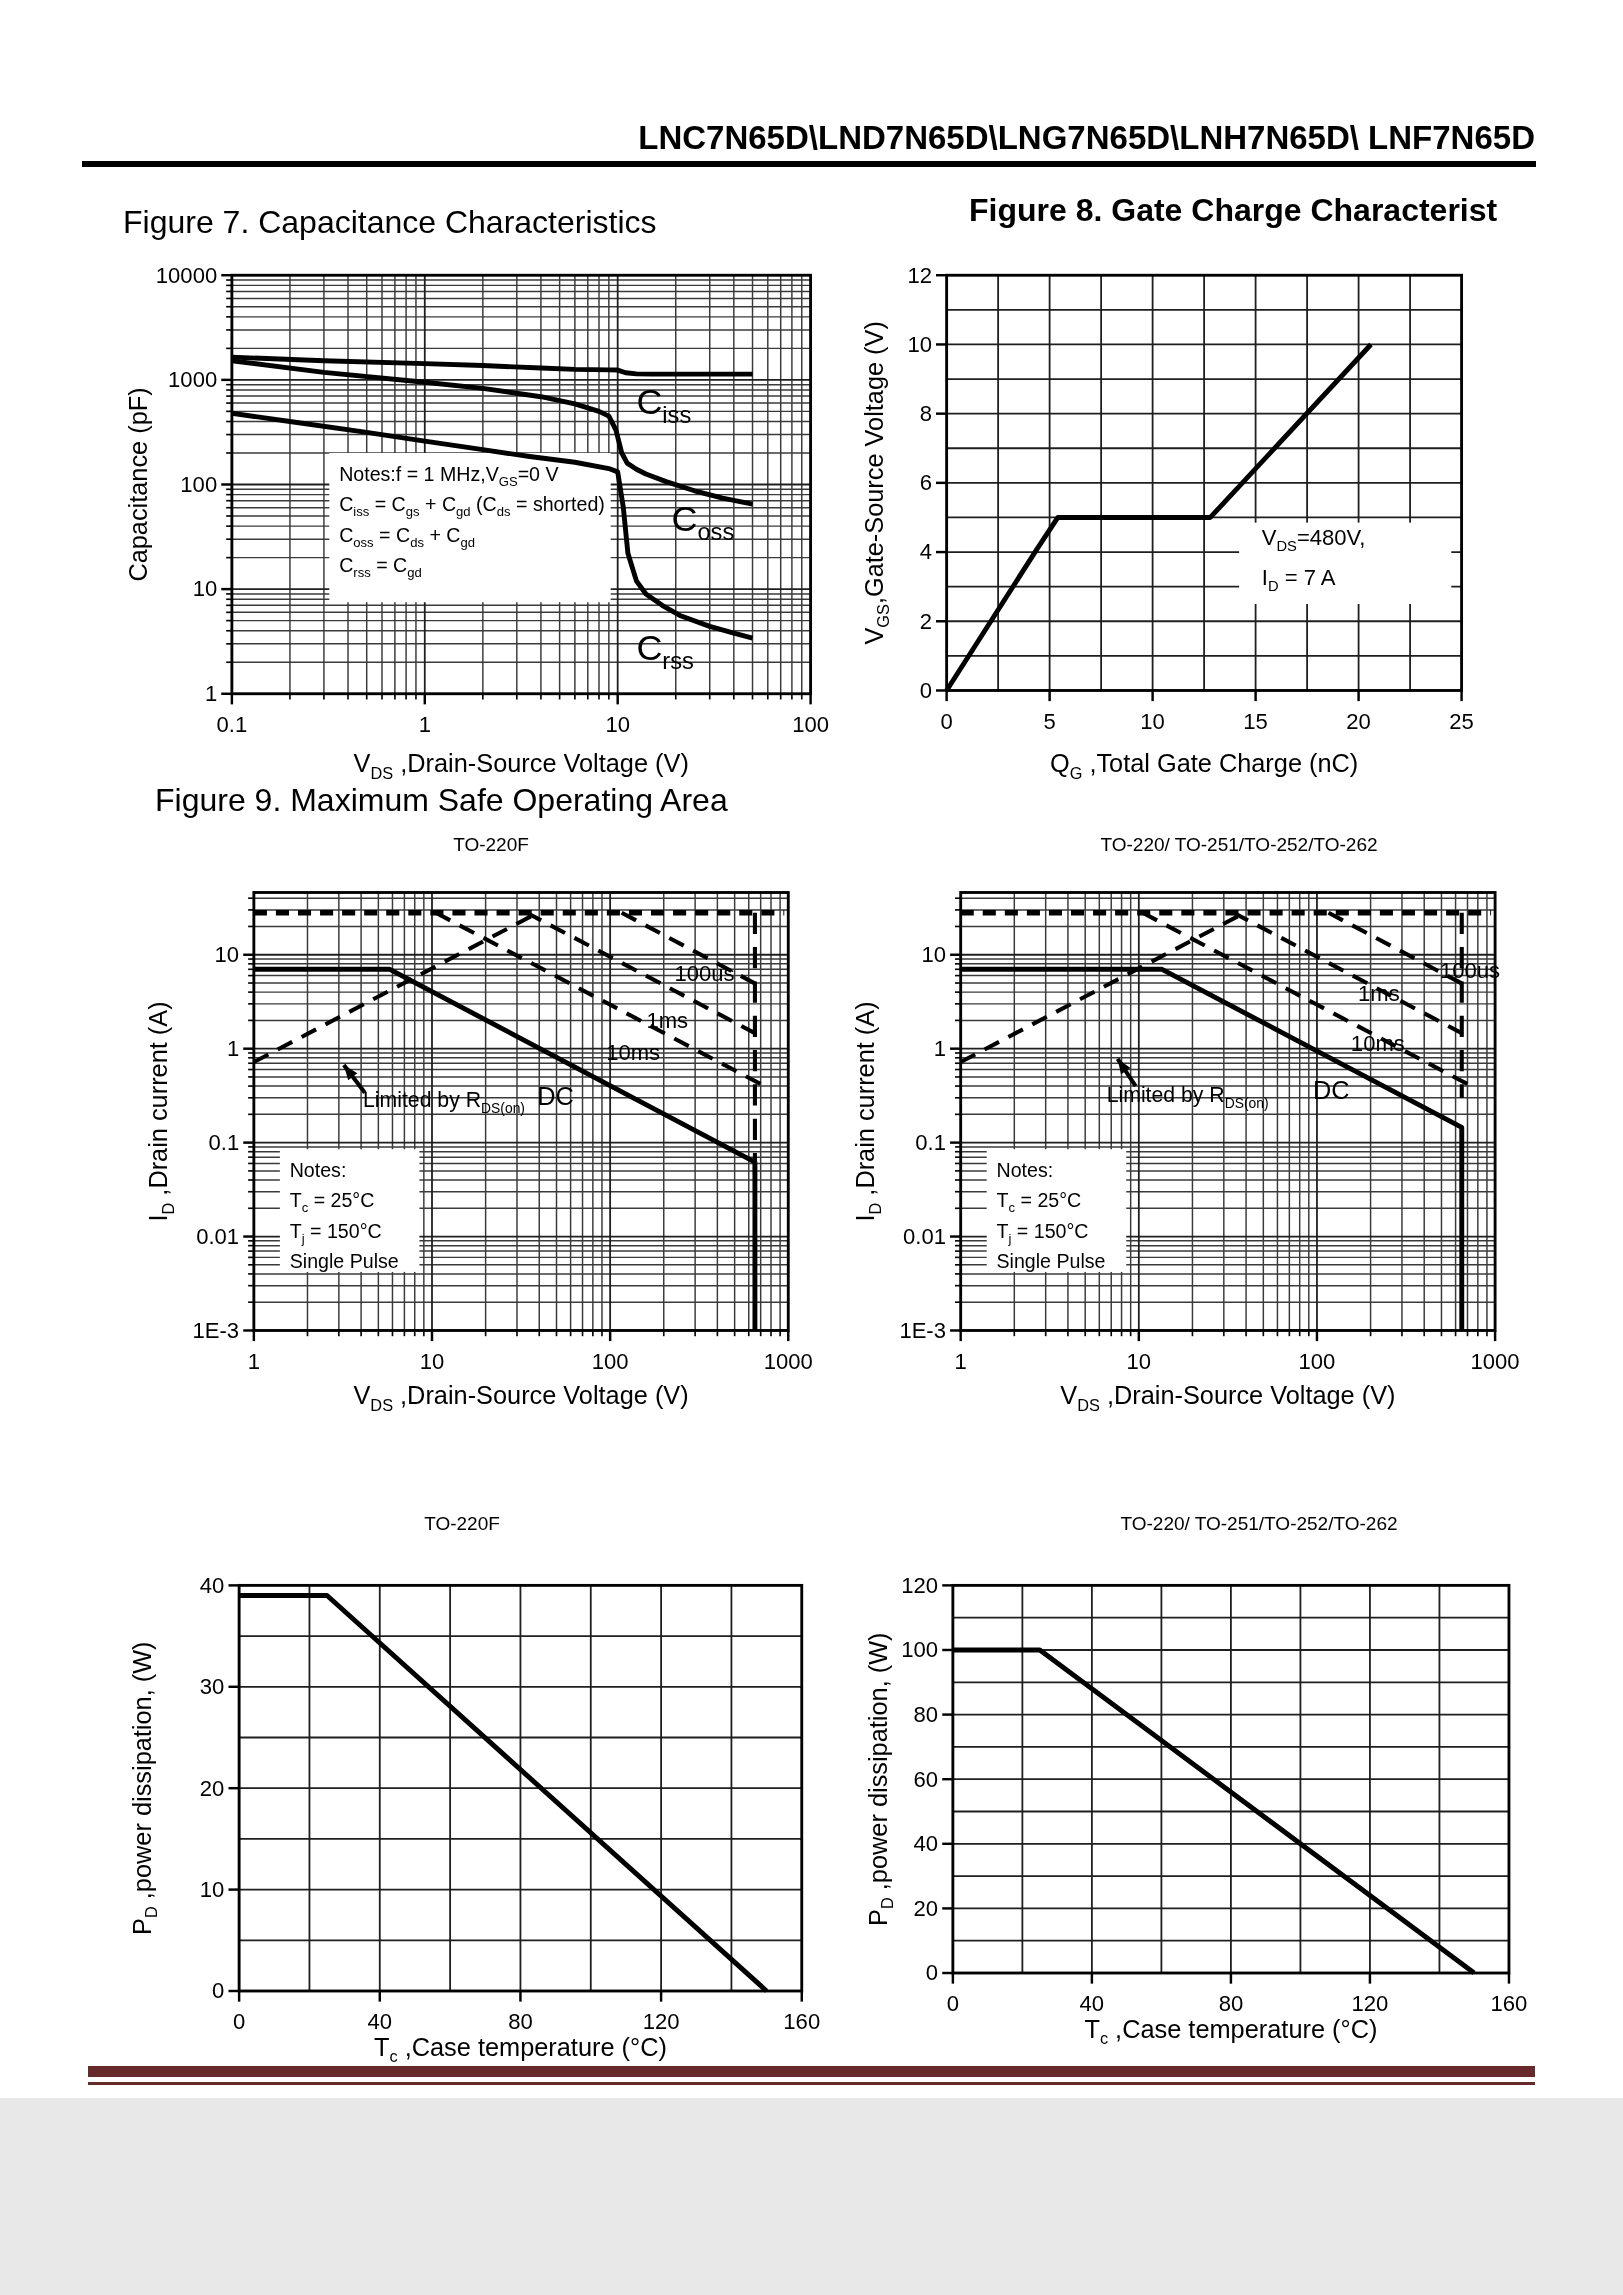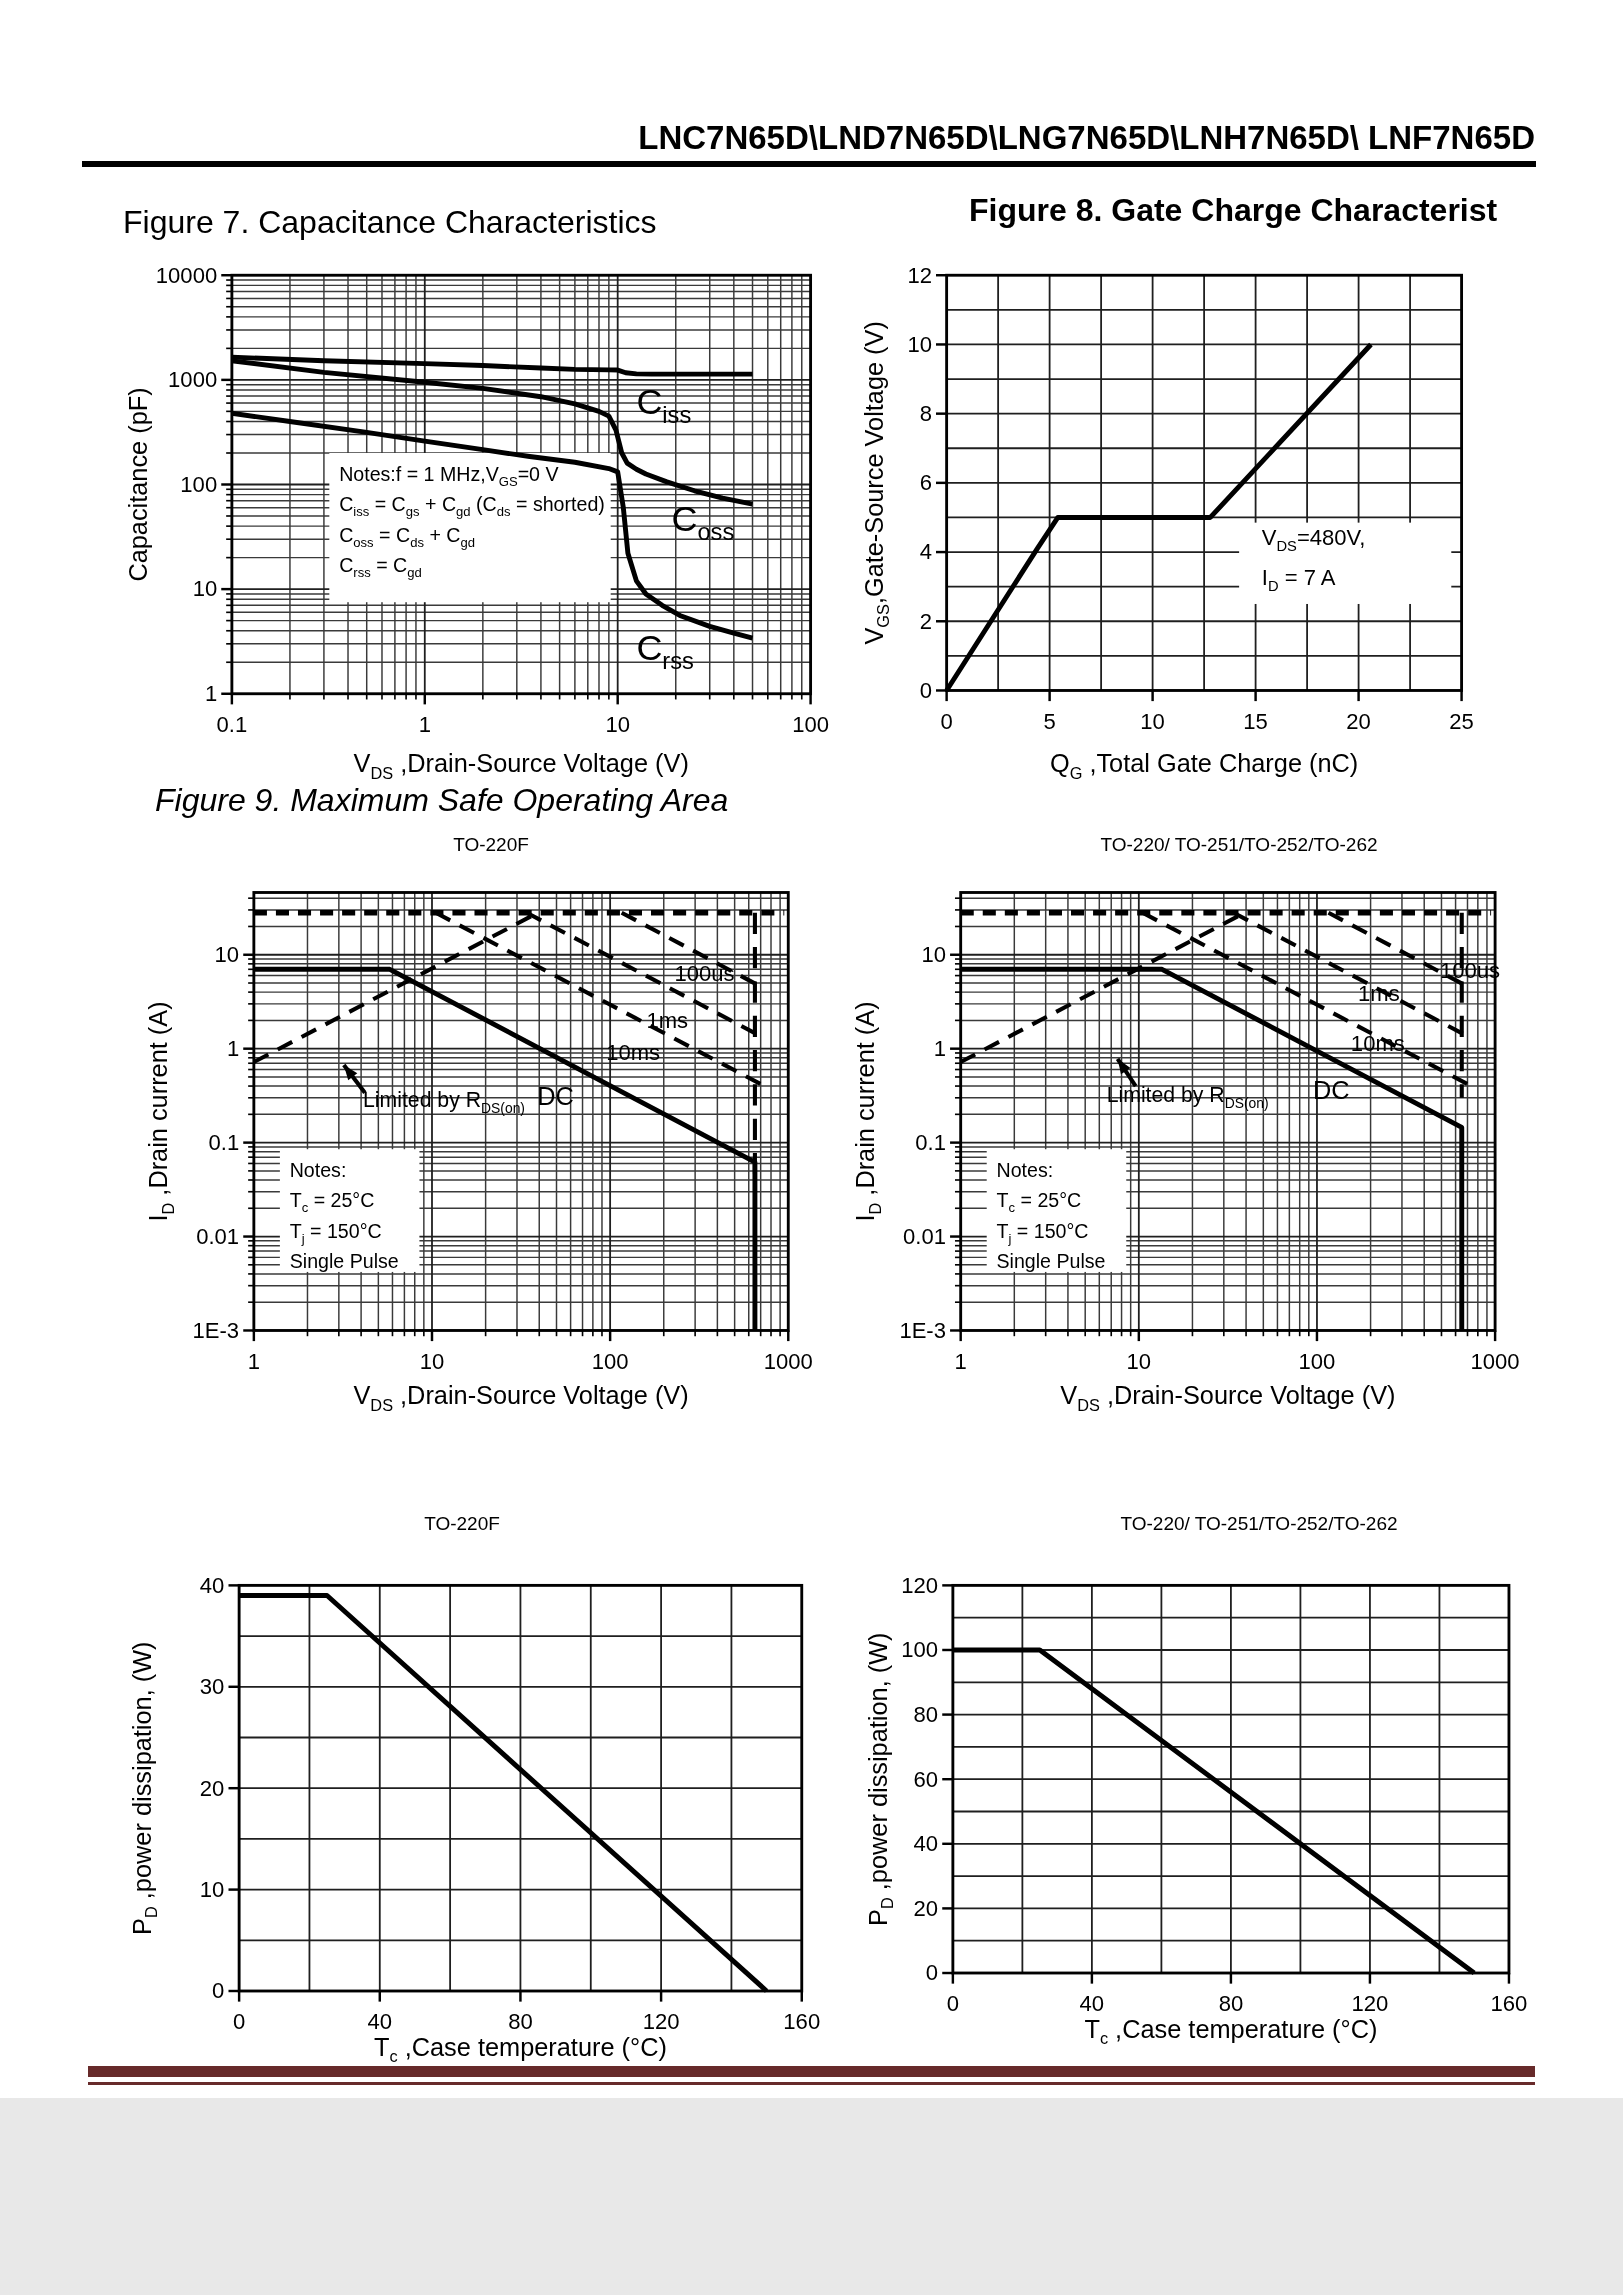--- a/index.html
+++ b/index.html
@@ -3,21 +3,21 @@
 <meta charset="utf-8">
 <style>
   html,body{margin:0;padding:0;background:#e8e8e8;}
   .page{position:relative;width:1623px;height:2098px;background:#ffffff;
         font-family:"Liberation Sans","DejaVu Sans",sans-serif;color:#000;overflow:hidden;}
   .hdr-title{position:absolute;top:119px;right:88px;font-size:33px;font-weight:bold;white-space:pre;}
   .hdr-rule{position:absolute;left:82px;top:161px;width:1454px;height:5.7px;background:#000;}
   .fig-title{position:absolute;font-size:32px;white-space:pre;}
   .fig-sub{position:absolute;font-size:19px;transform:translateX(-50%);white-space:pre;}
   #t7{left:123px;top:204px;}  #t8{left:969px;top:192px;font-weight:bold;}
-  #t9{left:155px;top:782px;font-style:italic;}  #st9{left:491px;top:834px;}
+  #t9{left:155px;top:782px;}  #st9{left:491px;top:834px;}
   #t10{left:895px;top:782px;} #st10{left:1239px;top:834px;}
   #t11{left:159px;top:1461px;} #st11{left:462px;top:1513px;}
   #t12{left:916px;top:1461px;} #st12{left:1259px;top:1513px;}
   svg.chart{position:absolute;overflow:visible;}
   .ftr-bar1{position:absolute;left:88px;top:2066px;width:1447px;height:11.4px;}
   .ftr-bar2{position:absolute;left:88px;top:2082px;width:1447px;height:3.3px;}
   .ftr-text{position:absolute;left:123px;top:2100px;font-family:"Liberation Serif","DejaVu Serif",serif;
             font-size:22px;white-space:pre;}
   .ftr-page{position:absolute;left:769px;top:2100px;font-family:"Liberation Serif","DejaVu Serif",serif;
             font-size:26px;}

